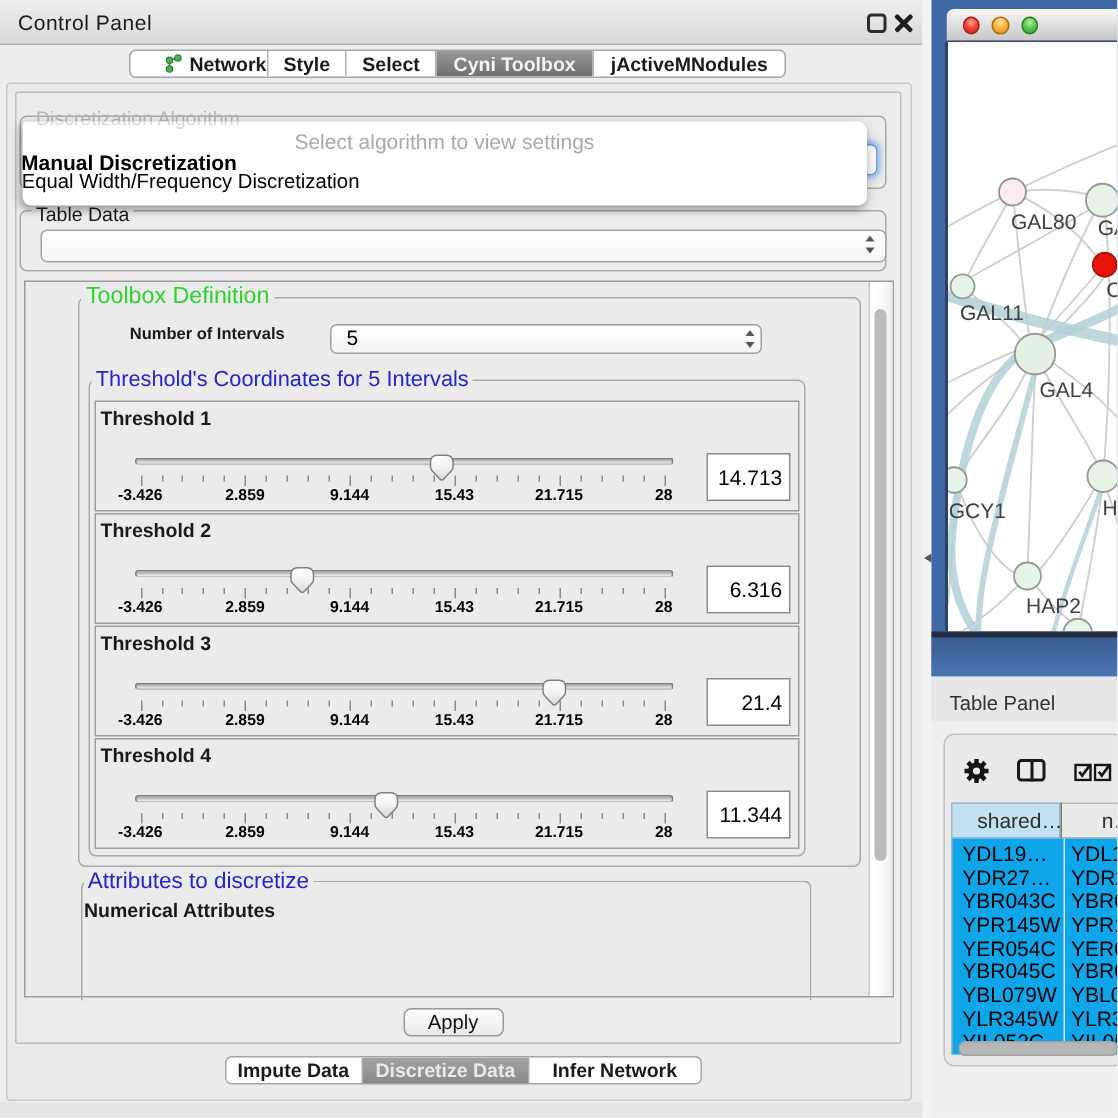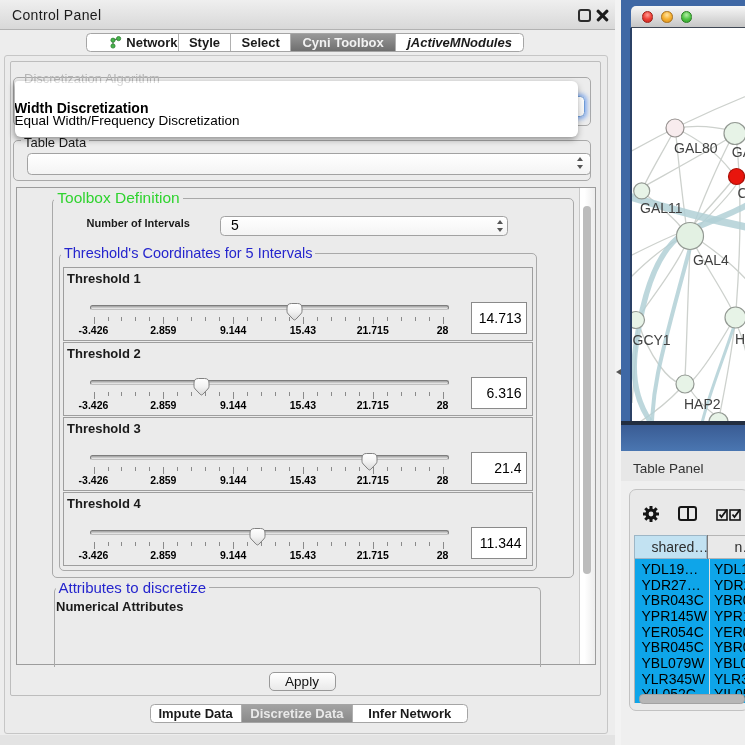--- a/index.html
+++ b/index.html
@@ -45,21 +45,21 @@
       <line x1="4" y1="4.2" x2="4" y2="10" stroke="#6a6a6a" stroke-width="1.2"></line>
       <line x1="4" y1="4.2" x2="9.6" y2="2.6" stroke="#6a6a6a" stroke-width="1.2"></line>
       <circle cx="4" cy="4.2" r="2.1" fill="#45b54a" stroke="#2d7d31" stroke-width="0.8"></circle>
       <circle cx="4" cy="10" r="2.1" fill="#45b54a" stroke="#2d7d31" stroke-width="0.8"></circle>
       <circle cx="9.6" cy="2.6" r="2.1" fill="#45b54a" stroke="#2d7d31" stroke-width="0.8"></circle>
     </svg>
     Network</div>
   <div class="seg" style="width:53px;">Style</div>
   <div class="seg" style="width:60px;">Select</div>
   <div class="seg segsel" style="width:105.5px;">Cyni Toolbox</div>
-  <div class="seg" style="width:128.5px;font-style:italic;">jActiveMNodules</div>
+  <div class="seg" style="width:128.5px;">jActiveMNodules</div>
 </div>
 
 <div class="abs" style="left:4px;top:54.5px;width:604px;height:679px;background:#ebebeb;border:1px solid #c6c6c6;border-radius:3px;box-sizing:border-box;"></div>
 <div class="abs" style="left:10px;top:61px;width:591px;height:635px;background:#ececec;border:1px solid #bdbdbd;border-radius:2px;box-sizing:border-box;"></div>
 
 <div class="gb" style="left:13px;top:77px;width:578px;height:49px;"></div>
 <div class="abs" style="left:24px;top:70.5px;font-size:13px;color:#b5b5b5;">Discretization Algorithm</div>
 <div class="combo" style="left:22px;top:96px;width:563px;height:21px;border-color:#6f9bd6;box-shadow:0 0 4px 1.5px rgba(80,140,240,0.65);"></div>
 <div class="tri-up" style="left:572px;top:100px;"></div>
 <div class="tri-dn" style="left:572px;top:107.5px;"></div>
@@ -413,17 +413,18 @@
 <div class="row" style="left:6.5px;top:113.0px;">YLR345W</div>
 <div class="row" style="left:79px;top:113.0px;">YLR345W</div>
 <div class="row" style="left:6.5px;top:128.6px;">YIL052C</div>
 <div class="row" style="left:79px;top:128.6px;">YIL052C</div>
 </div>
 <div class="abs" style="left:638.5px;top:693.5px;width:104px;height:8.5px;border-radius:4.25px;background:#b6b6b6;border:0.5px solid #a2a2a2;"></div>
 
 <div class="abs" style="left:14.5px;top:80.5px;width:563.5px;height:56.5px;background:#ffffff;border-radius:3px 6px 6px 6px;
   box-shadow:-2px 2px 5px rgba(0,0,0,0.18),0 3px 7px rgba(0,0,0,0.24);overflow:hidden;">
   <div class="abs" style="left:9.5px;top:-10px;font-size:13px;color:#d8d8d8;">Discretization Algorithm</div>
-  <div class="abs" style="left:-0.5px;top:19px;font-size:14px;font-weight:bold;color:#000;">Width Discretization</div>
+  <div class="abs" style="left:0;top:5px;width:100%;text-align:center;font-size:14px;color:#a9a9a9;">Select algorithm to view settings</div>
+  <div class="abs" style="left:-0.5px;top:19px;font-size:14px;font-weight:bold;color:#000;">Manual Discretization</div>
   <div class="abs" style="left:0px;top:32.5px;font-size:13.5px;color:#000;">Equal Width/Frequency Discretization</div>
 </div>
 
 </div>
 
 </body></html>

